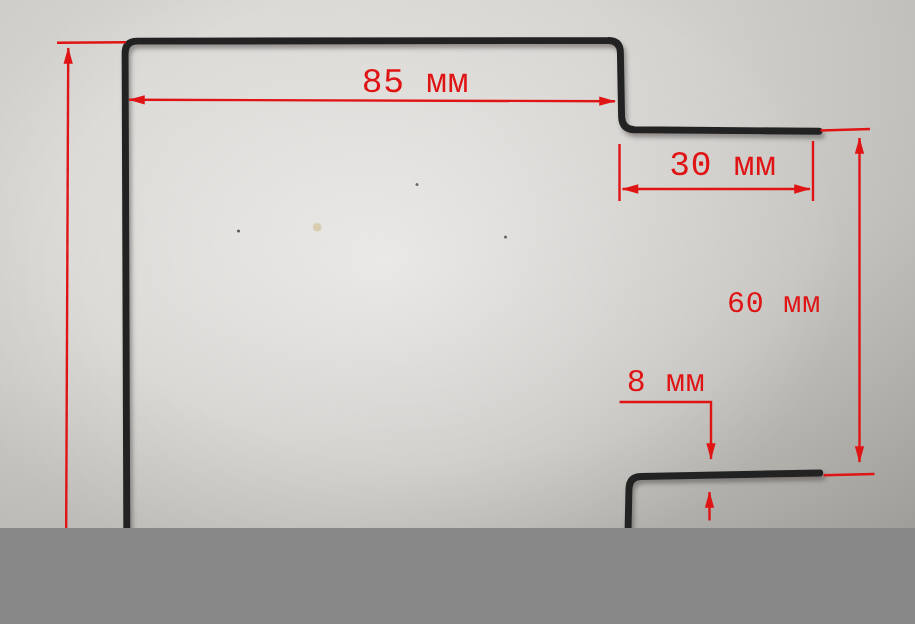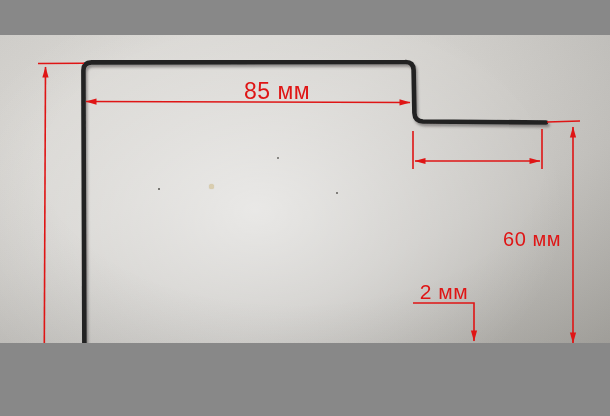--- a/index.html
+++ b/index.html
@@ -1,24 +1,23 @@
 <!DOCTYPE html>
 <html><head>
 <meta charset="utf-8">
 <style>
   html,body{margin:0;padding:0;background:#888;}
   .stage{
     position:relative;
-    width:610px;height:308px;
+    width:610px;height:352px;
     overflow:hidden;
-    font-family:Liberation Sans, sans-serif;
+    font-family:Liberation Mono, monospace;
     background:
       radial-gradient(ellipse 430px 310px at 255px 175px, rgba(255,255,255,0.55), rgba(255,255,255,0) 72%),
       linear-gradient(152deg, #dbd9d5 0%, #d3d1cd 38%, #c6c4c0 68%, #aeaca7 100%);
-    margin-top: 35px;
   }
   .vignette{
     position:absolute;inset:0;
     background:radial-gradient(ellipse at 48% 42%, rgba(0,0,0,0) 55%, rgba(30,30,28,0.10) 100%);
     pointer-events:none;
   }
   .speck{position:absolute;border-radius:50%;}
   .speck.beige{width:5px;height:5px;left:209px;top:149px;background:#d9cdaf;box-shadow:0 0 1px #c9bd9f;}
   .speck.dark1{width:2px;height:2px;left:158px;top:153px;background:#55534f;}
   .speck.dark2{width:2px;height:2px;left:336px;top:157px;background:#605e5a;}
@@ -28,21 +27,21 @@
     position:absolute;
     transform:translate(-50%,-50%);
     color:#df1515;
     white-space:nowrap;
     line-height:1;
     letter-spacing:0.5px;
   }
   .lbl-85{left:277px;top:56px;font-size:23px;}
   .lbl-30{left:482px;top:111px;font-size:23px;}
   .lbl-92{left:50px;top:172px;font-size:21px;}
-  .lbl-60{left:532px;top:204px;font-size:20px;}
+  .lbl-60{left:516px;top:204px;font-size:20px;}
   .lbl-2{left:444px;top:256px;font-size:21px;}
 </style>
 </head>
 <body>
 
 <div class="stage">
   <div class="vignette"></div>
   <div class="speck beige"></div>
   <div class="speck dark1"></div>
   <div class="speck dark2"></div>
@@ -92,15 +91,16 @@
       </g>
 
       <g>
         <path d="M413,268 L474,268 L474,306" marker-end="url(#arr)"></path>
         <line x1="473" y1="347" x2="473" y2="328" marker-end="url(#arr)"></line>
       </g>
     </g>
   </svg>
 
   <div class="dim-label lbl-85">85 мм</div>
+  <div class="dim-label lbl-30">30 мм</div>
   <div class="dim-label lbl-60">60 мм</div>
-  <div class="dim-label lbl-2">2 мм</div>
+  <div class="dim-label lbl-2">8 мм</div>
 </div>
 
 </body></html>

